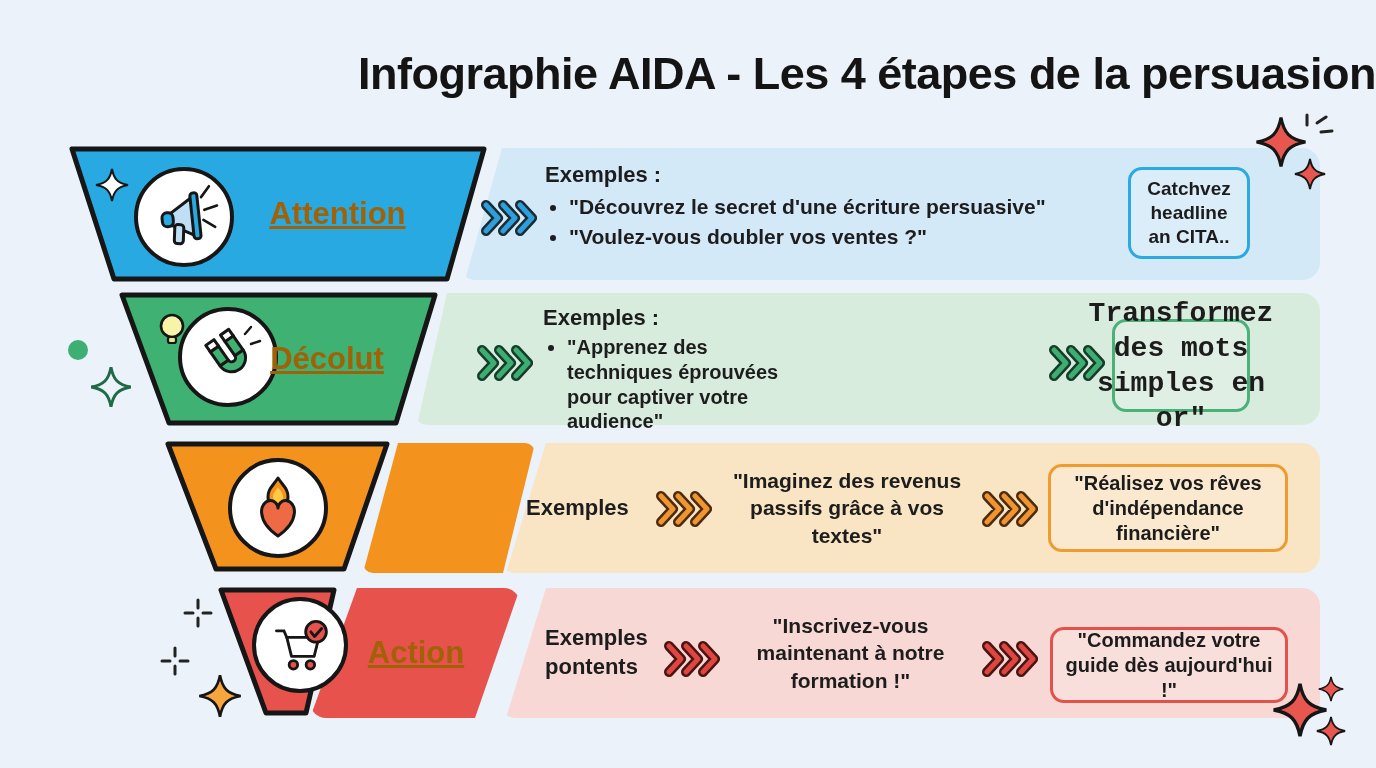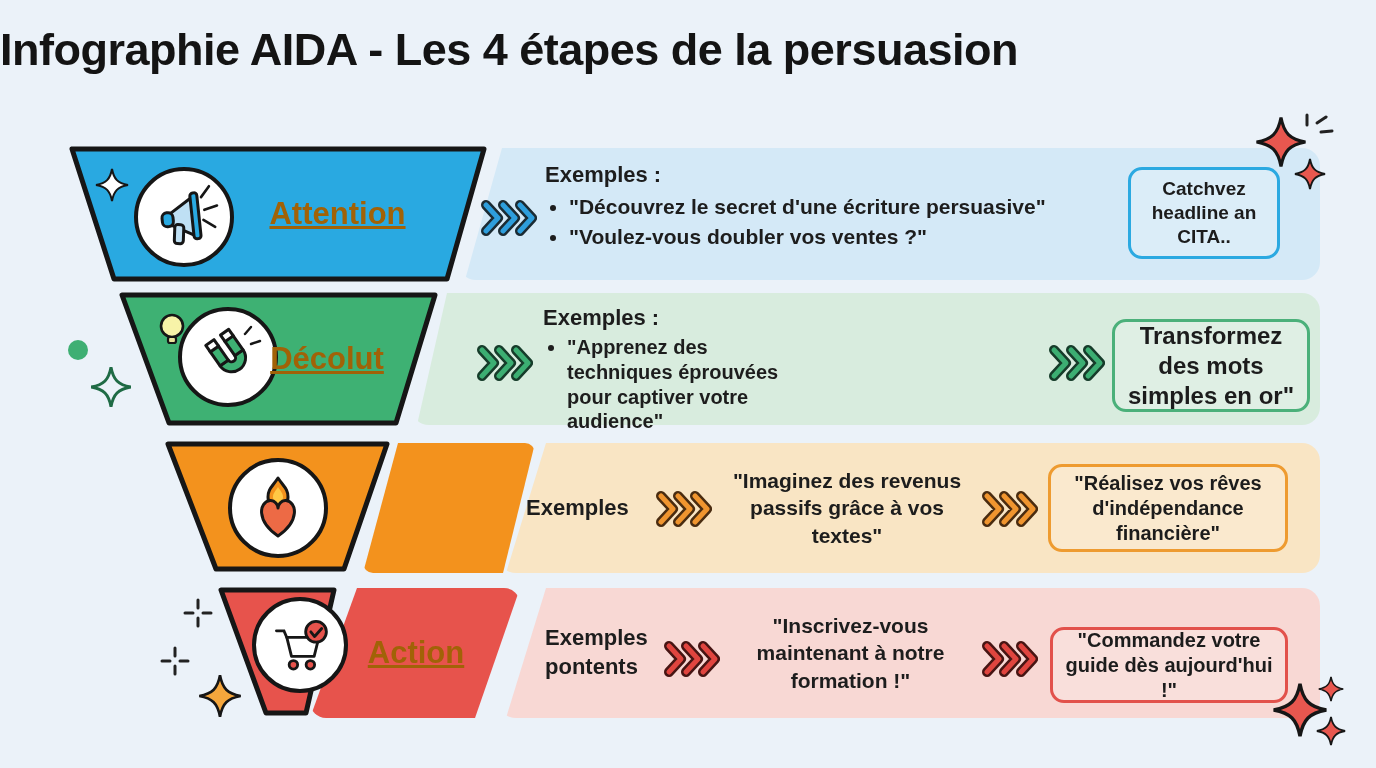--- a/index.html
+++ b/index.html
@@ -6,22 +6,22 @@
   body{
     width:1376px;height:768px;
     background:#EBF2F9;
     font-family:"Liberation Sans", sans-serif;
     color:#1d1d1d;
     overflow:hidden;
   }
   .stage-area{position:relative;width:1376px;height:768px;}
   .abs{position:absolute;}
   .title{
-    left:0;top:24px;width:1376px;
-    text-align:left;
+    left:0;top:48px;width:1376px;
+    text-align:right;
     font-size:45px;font-weight:800;color:#141414;
     letter-spacing:-0.5px;
   }
   .band{border-radius:18px;}
   .label{
     color:#a16207;font-weight:700;font-size:31px;
     display:flex;align-items:center;justify-content:center;text-decoration:underline;
   }
   .icon-circle{
     background:#fff;border:4px solid #161616;border-radius:50%;
@@ -89,21 +89,21 @@
   </svg>
 
   <div class="abs" style="left:545px;top:162px;width:570px;">
     <div class="examples-head">Exemples :</div>
     <ul class="bullets">
       <li>"Découvrez le secret d'une écriture persuasive"</li>
       <li>"Voulez-vous doubler vos ventes ?"</li>
     </ul>
   </div>
 
-  <div class="abs callout" style="left:1128px;top:167px;width:152px;height:92px;border:3px solid #2BA9E1;font-size:19px;">Catchvez headline an CITA..</div>
+  <div class="abs callout" style="left:1128px;top:167px;width:122px;height:92px;border:3px solid #2BA9E1;font-size:19px;">Catchvez headline an CITA..</div>
 
   <svg class="abs" style="left:1255px;top:116px" width="52" height="52" viewBox="0 0 100 100">
     <path d="M50 3 C55.5 33 67 44.5 97 50 C67 55.5 55.5 67 50 97 C44.5 67 33 55.5 3 50 C33 44.5 44.5 33 50 3 Z" fill="#E8574F" stroke="#161616" stroke-width="6"></path>
   </svg>
   <svg class="abs" style="left:1294px;top:158px" width="32" height="32" viewBox="0 0 100 100">
     <path d="M50 3 C55.5 33 67 44.5 97 50 C67 55.5 55.5 67 50 97 C44.5 67 33 55.5 3 50 C33 44.5 44.5 33 50 3 Z" fill="#E8574F" stroke="#161616" stroke-width="6"></path>
   </svg>
   <svg class="abs" style="left:1300px;top:112px" width="36" height="28" viewBox="0 0 36 28">
     <g stroke="#222" stroke-width="3" stroke-linecap="round" fill="none">
       <path d="M7,3 L7,13"></path>
@@ -160,21 +160,21 @@
   </div>
 
 
   <svg class="abs" style="left:1049px;top:344px" width="56" height="38" viewBox="0 0 56 38">
     <g fill="none" stroke-linecap="round" stroke-linejoin="round">
       <path d="M5,6 L17,19 L5,32 M22,6 L34,19 L22,32 M39,6 L51,19 L39,32" stroke="#163c2a" stroke-width="10"></path>
       <path d="M5,6 L17,19 L5,32 M22,6 L34,19 L22,32 M39,6 L51,19 L39,32" stroke="#3CAE72" stroke-width="5"></path>
     </g>
   </svg>
 
-  <div class="abs callout" style="left:1112px;top:319px;width:198px;height:93px;border:3px solid #4BB07A;font-size:24px;">Transformez des mots simples en or"</div>
+  <div class="abs callout" style="left:1112px;top:319px;width:138px;height:93px;border:3px solid #4BB07A;font-size:28px;font-family:Liberation Mono, monospace;">Transformez des mots simples en or"</div>
 
   <div class="abs band" style="left:498px;top:443px;width:822px;height:130px;background:#F9E5C4;clip-path:polygon(48px 0,100% 0,100% 100%,8px 100%);"></div>
 
   <div class="abs" style="left:363px;top:443px;width:172px;height:130px;background:#F3921D;border-radius:10px;clip-path:polygon(35px 0,100% 0,calc(100% - 32px) 100%,0 100%);"></div>
 
   <svg class="abs" style="left:158px;top:438px" width="240" height="138" viewBox="0 0 240 138">
     <polygon points="10,6 229,6 186,131 58,131" fill="#F3921D" stroke="#161616" stroke-width="5" stroke-linejoin="round"></polygon>
   </svg>
 
   <div class="abs icon-circle" style="left:228px;top:458px;width:100px;height:100px;">

